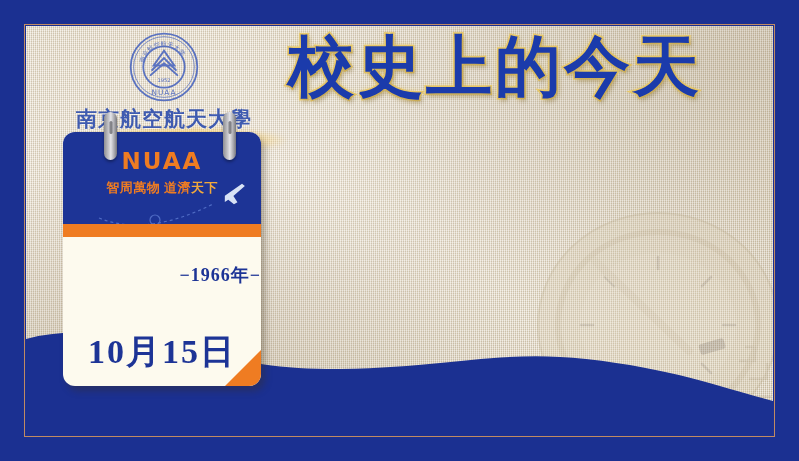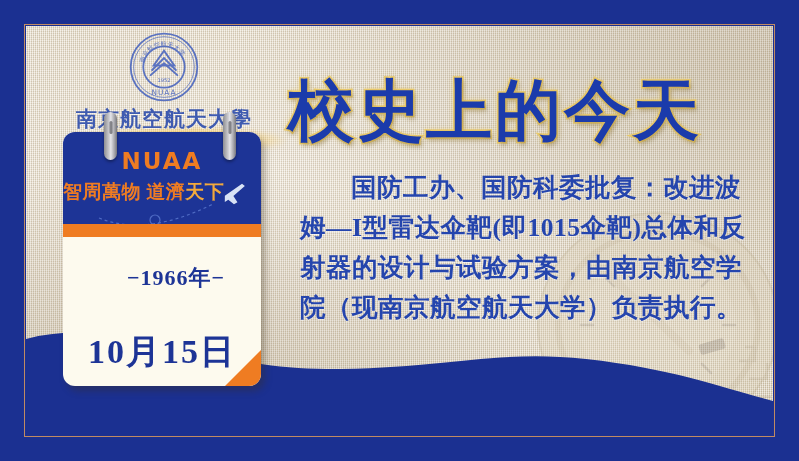--- a/index.html
+++ b/index.html
@@ -73,53 +73,52 @@
   }
   .card-head{
     position:relative;height:92px;background:#1d3496;overflow:hidden;
   }
   .nuaa{
     position:absolute;left:0;right:0;top:16px;text-align:center;
     font-size:23px;font-weight:800;color:#ef7c22;letter-spacing:2px;
     font-family:"DejaVu Sans",sans-serif;
   }
   .motto{
-    position:absolute;left:0;right:0;top:47px;
-    font-family:"Liberation Serif","DejaVu Serif",serif;
-    font-size:19px;font-weight:700;color:#ef7c22;letter-spacing:.5px;
+    position:absolute;left:0;right:0;top:47px;text-align:center;
+    font-family:"Liberation Serif","DejaVu Serif",serif;
+    font-size:13px;font-weight:700;color:#ef7c22;letter-spacing:.5px;
     white-space:nowrap;
   }
   .motto .hl{color:#f2a93c;}
   .flight{position:absolute;left:0;top:46px;width:198px;height:46px;}
   .card-stripe{height:13px;background:#ef7c22;}
   .card-body{position:relative;height:149px;}
   .year{
-    position:absolute;left:0;right:0;top:26px;text-align:center;
-    font-family:"Liberation Serif","DejaVu Serif",serif;
-    font-size:22px;font-weight:700;color:#1d3496;letter-spacing:1px;padding-left:28px;
+    position:absolute;left:0;right:0;top:26px;text-align:right;
+    font-family:"Liberation Serif","DejaVu Serif",serif;
+    font-size:18px;font-weight:700;color:#1d3496;letter-spacing:1px;padding-left:28px;
   }
   .daymonth{
     position:absolute;left:0;right:0;top:56px;text-align:center;
     font-family:"Liberation Serif","DejaVu Serif",serif;
     font-size:34px;font-weight:700;color:#1d3496;letter-spacing:2px;margin-top:36px;
   }
   .fold{
     position:absolute;right:0;bottom:0;width:0;height:0;
     border-left:36px solid transparent;border-bottom:36px solid #ef7c22;
   }
   
   .headline{
     position:absolute;left:288px;top:34px;z-index:6;
     font-family:"Liberation Serif","DejaVu Serif",serif;
     font-size:66px;font-weight:700;color:#1b3bab;letter-spacing:3px;
     white-space:nowrap;line-height:1;
     -webkit-text-stroke:3px #e9c96a;
     paint-order:stroke fill;
     text-shadow:0 0 6px rgba(233,201,106,.85), 2px 3px 4px rgba(80,60,20,.35);
-    margin-top:44px;
   }
   
   .body-text{
     position:absolute;left:300px;top:168px;width:455px;z-index:6;
     font-family:"Liberation Serif","DejaVu Serif",serif;
     font-size:25.5px;font-weight:700;color:#2545ad;
     line-height:40px;letter-spacing:.5px;text-indent:2em;
     text-shadow:0 1px 0 rgba(255,255,255,.45);
   }
 </style>
@@ -207,16 +206,15 @@
     <div class="card-stripe"></div>
     <div class="card-body">
       <div class="year">−1966年−</div>
       <div class="daymonth">10月15日</div>
       <div class="fold"></div>
     </div>
   </div>
 
   <div class="headline">校史上的今天</div>
 
-  <div class="body-text">国防工办、国防科委批复：改进波姆—I型雷达伞靶(即1015伞靶)总体和反射器的设计与试验方案，由南京航空学院（现南京航空航天大学）负责执行。</div>
 
   <div class="inner-rule"></div>
 </div>
 
 </body></html>

